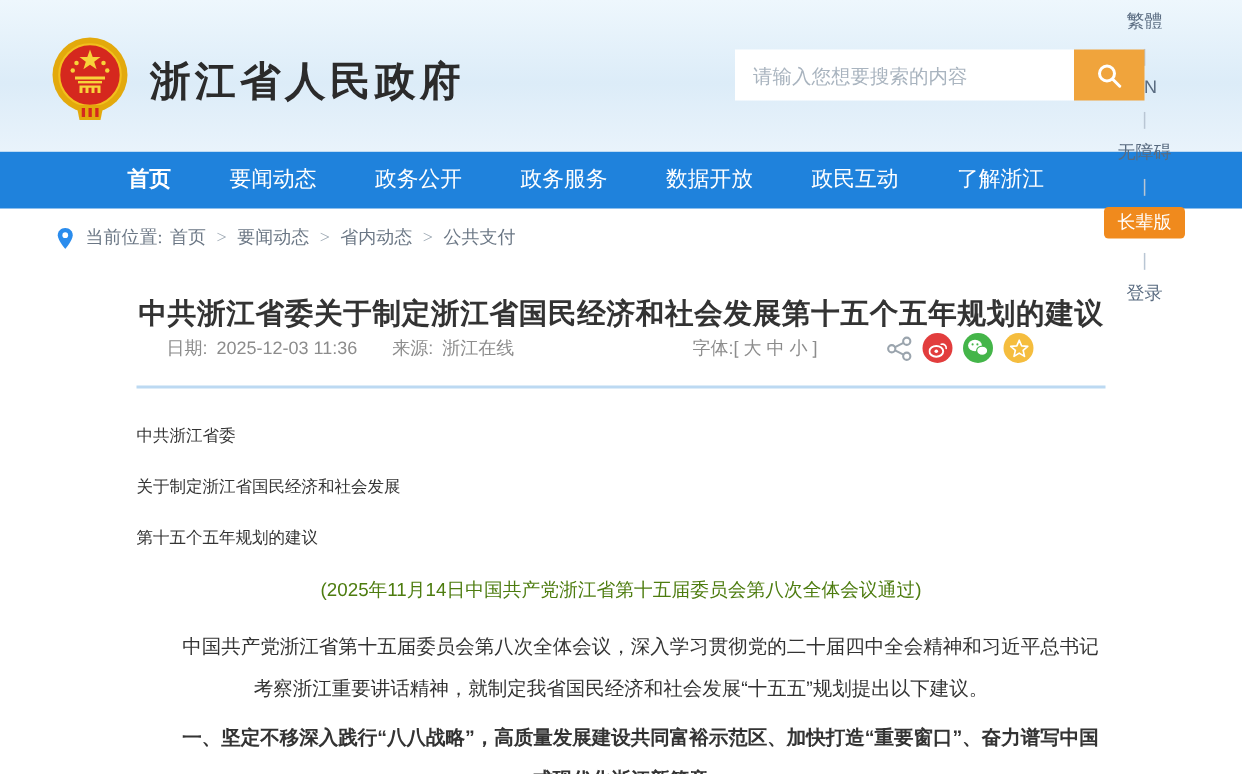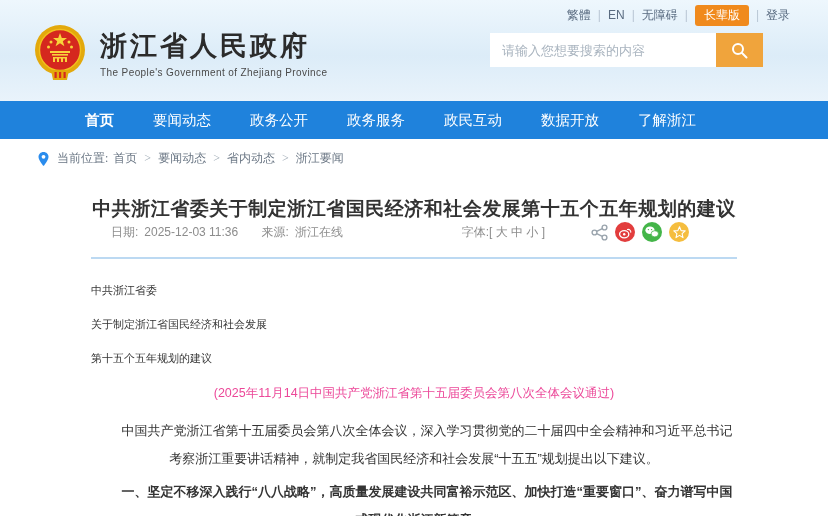--- a/index.html
+++ b/index.html
@@ -4,21 +4,21 @@
 <style>
   * { margin:0; padding:0; box-sizing:border-box; }
   html,body { width:828px; height:516px; overflow:hidden; background:#fff;
     font-family:"Liberation Sans","DejaVu Sans",sans-serif; }
 
   
   .site-header { position:relative; width:828px; height:101px;
     background:linear-gradient(180deg,#eef7fd 0%,#dcecf8 55%,#e9f3fb 100%); }
 
   .topbar { position:absolute; top:6px; right:38px; display:flex; align-items:center;
-    gap:7px; font-size:12px; color:#596b80; height:18px; }
+    gap:7px; font-size:12px; color:#596b80; height:18px;flex-direction:column; }
   .topbar a { color:#596b80; text-decoration:none; cursor:pointer; }
   .topbar .sep { color:#b9c6d4; }
   .elder-badge { background:#f08a1d; color:#fff; border-radius:3px; padding:2px 9px;
     font-size:12px; cursor:pointer; }
 
   .logo-block { position:absolute; left:34px; top:24px; display:flex; align-items:center; }
   .emblem { width:52px; height:60px; }
   .logo-text { margin-left:14px; }
   .site-title { font-family:"Liberation Serif","DejaVu Serif",serif; font-weight:700;
     font-size:27px; color:#2b2b2b; letter-spacing:3px; line-height:30px; }
@@ -65,21 +65,21 @@
   .weibo  { background:#e23d3d; }
   .wechat { background:#44b549; }
   .qzone  { background:#f5bd3e; color:#fff; font-size:12px; line-height:1; }
   .share-plain { width:17px; height:17px; cursor:pointer; }
 
   .divider { margin-top:15px; border-top:2px solid #bcd9f2; }
 
   .article-body { margin-top:24px; color:#333; font-size:13px; }
   .article-body .heading { text-align:left; font-weight:normal; font-size:11px;
     margin-bottom:19px; }
-  .article-body .subtitle { text-align:center; font-size:12.5px; color:#ec4899;
+  .article-body .subtitle { text-align:center; font-size:12.5px; color:#4d7c0f;
     margin-bottom:15px; }
   .article-body .para { text-indent:2em; line-height:28px; margin-bottom:5px;text-align:center; }
   .article-body .para.bold { font-weight:bold; }
 </style>
 </head>
 <body>
 
 <header class="site-header">
 
   <div class="topbar">
@@ -110,21 +110,20 @@
       <rect x="21" y="34.5" width="2" height="3.5" fill="#d5281e"></rect>
       <rect x="25" y="34.5" width="2" height="3.5" fill="#d5281e"></rect>
       <rect x="29" y="34.5" width="2" height="3.5" fill="#d5281e"></rect>
       <path d="M17 46 L35 46 L33 56 L19 56 Z" fill="#e3a90c"></path>
       <rect x="20.5" y="48" width="2.2" height="6" fill="#d5281e"></rect>
       <rect x="25" y="48" width="2.2" height="6" fill="#d5281e"></rect>
       <rect x="29.5" y="48" width="2.2" height="6" fill="#d5281e"></rect>
     </svg>
     <div class="logo-text">
       <div class="site-title">浙江省人民政府</div>
-      <div class="site-subtitle">The People's Government of Zhejiang Province</div>
     </div>
   </div>
 
   <div class="search-block">
     <div class="search-row">
       <input class="search-input" type="text" placeholder="请输入您想要搜索的内容" style="">
       <button class="search-btn">
         <svg width="17" height="17" viewBox="0 0 17 17">
           <circle cx="7" cy="7" r="5" fill="none" stroke="#fff" stroke-width="2"></circle>
           <line x1="11" y1="11" x2="15.5" y2="15.5" stroke="#fff" stroke-width="2" stroke-linecap="round"></line>
@@ -133,39 +132,39 @@
     </div>
   </div>
 </header>
 
 <nav class="main-nav">
   <ul>
     <li class="active">首页</li>
     <li>要闻动态</li>
     <li>政务公开</li>
     <li>政务服务</li>
+    <li>数据开放</li>
     <li>政民互动</li>
-    <li>数据开放</li>
     <li>了解浙江</li>
   </ul>
 </nav>
 
 <div class="breadcrumb">
   <svg class="pin-icon" viewBox="0 0 11 14">
     <path d="M5.5 0 C2.5 0 0.5 2.2 0.5 4.9 C0.5 8.2 5.5 14 5.5 14 C5.5 14 10.5 8.2 10.5 4.9 C10.5 2.2 8.5 0 5.5 0 Z" fill="#2a8ced"></path>
     <circle cx="5.5" cy="4.8" r="1.9" fill="#fff"></circle>
   </svg>
   <span>当前位置:</span>
   <a>首页</a>
   <span class="crumb-sep">&gt;</span>
   <a>要闻动态</a>
   <span class="crumb-sep">&gt;</span>
   <a>省内动态</a>
   <span class="crumb-sep">&gt;</span>
-  <a>浙江要闻</a>
+  <a>公共支付</a>
 </div>
 
 <main class="article">
   <h1 class="article-title">中共浙江省委关于制定浙江省国民经济和社会发展第十五个五年规划的建议</h1>
 
   <div class="meta-row">
     <div class="meta-left">
       <span>日期:</span><span>2025-12-03 11:36</span>
       <span class="gap">来源:</span><span>浙江在线</span>
     </div>

